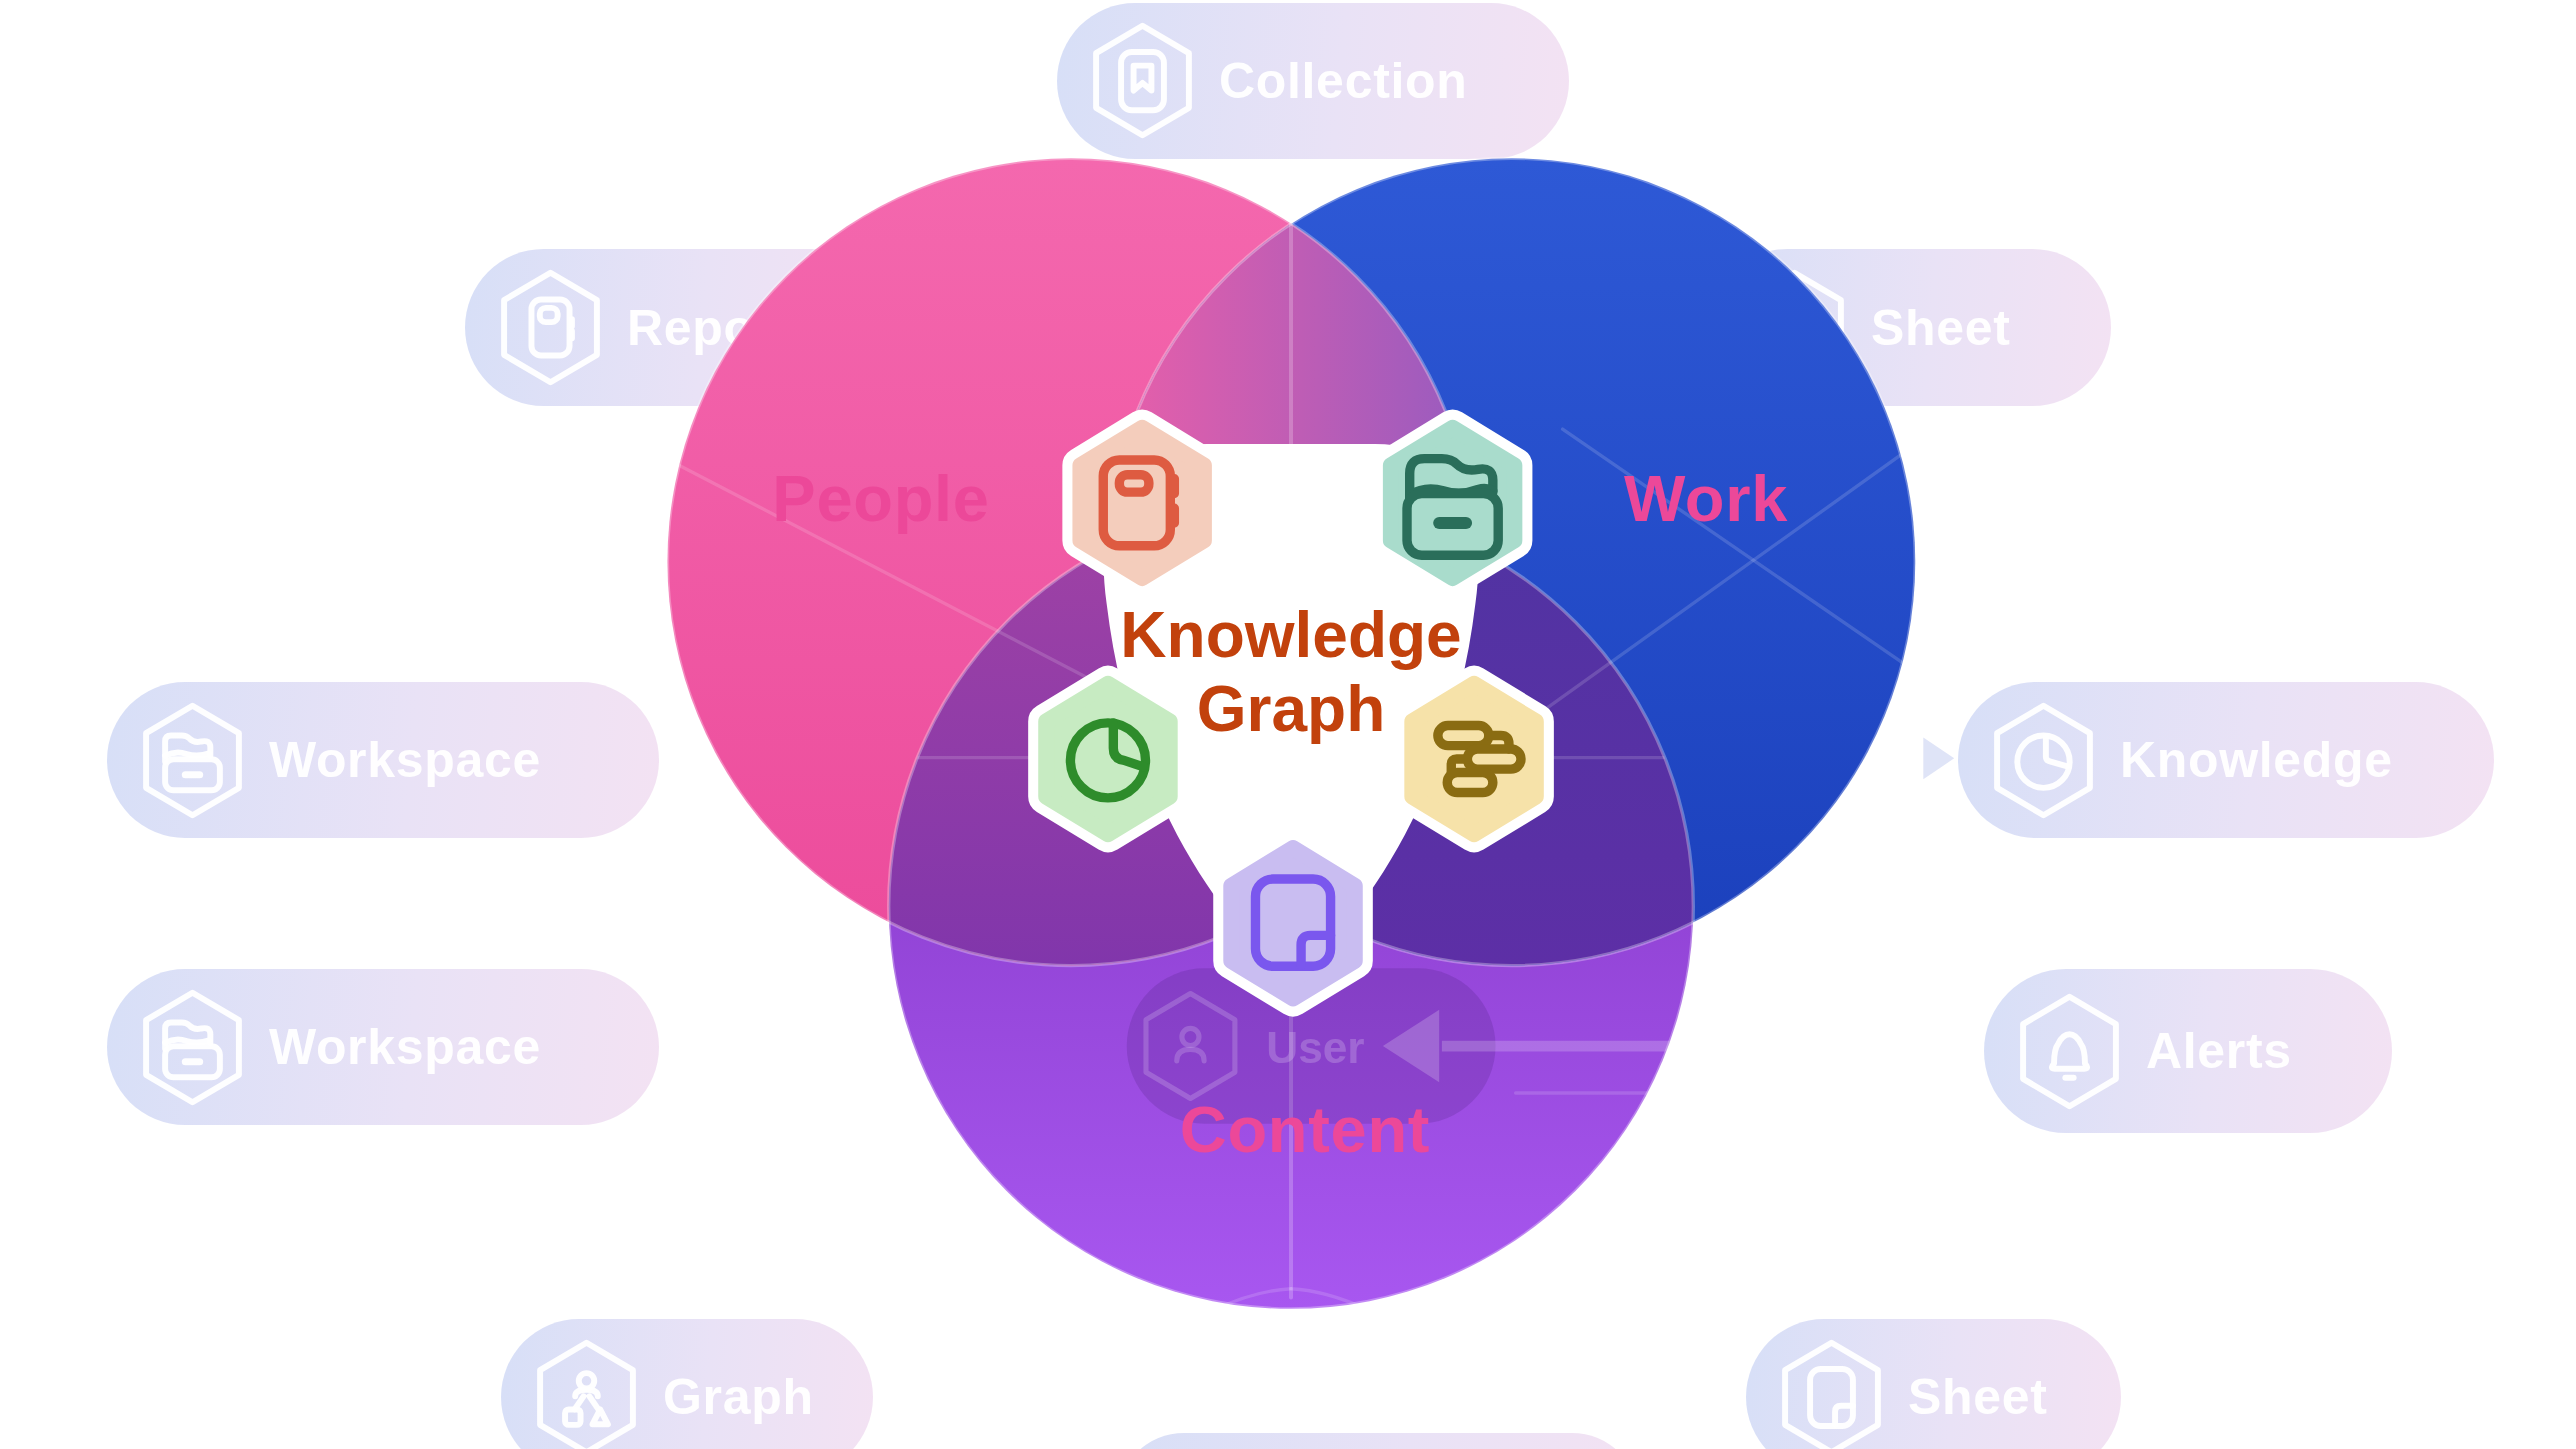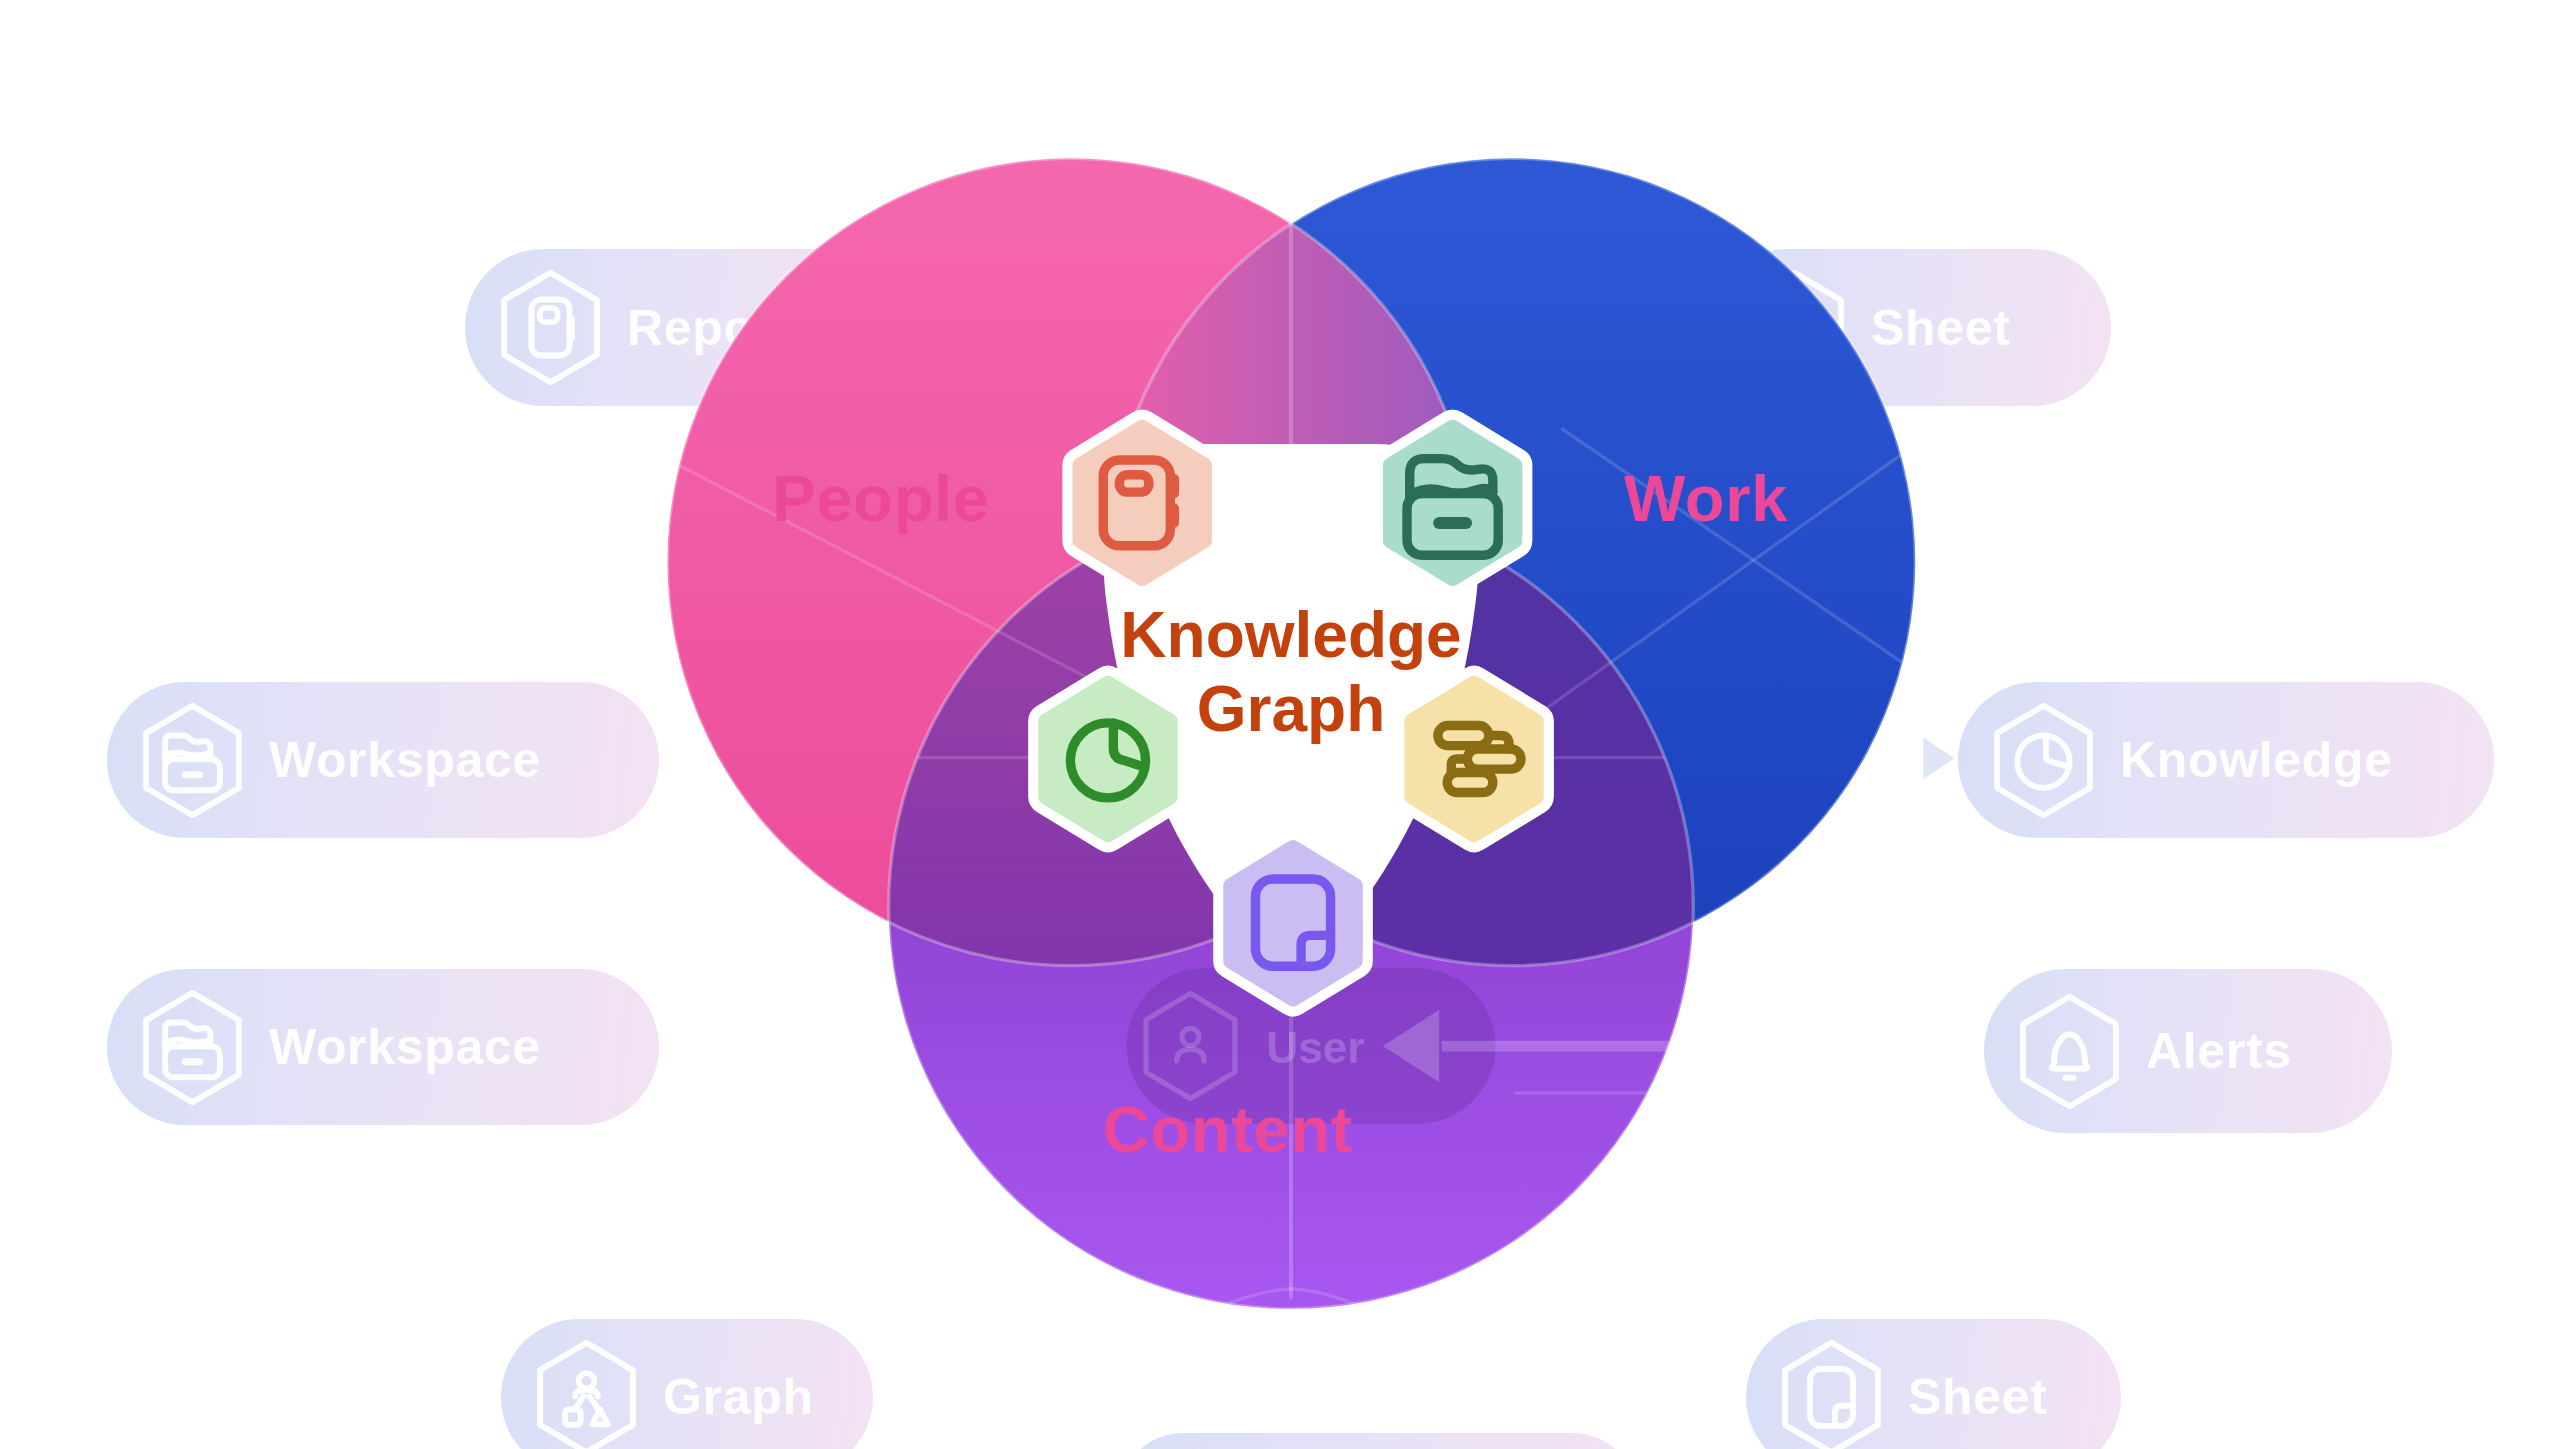--- a/index.html
+++ b/index.html
@@ -43,20 +43,28 @@
   #kg-title{
     position:absolute;left:1291px;top:598px;width:483px;transform:translateX(-50%);
     text-align:center;color:#c2410c;font-size:64px;font-weight:700;line-height:1.16;
   }
 </style>
 </head>
 <body>
 
 <div id="stage">
 
+  <div class="pill" style="left:1057px;top:2.7px;width:486px;height:156px;">
+    <svg class="pic" viewBox="-100 -100 200 200">
+      <path d="M 0,-92 L 78,-46 L 78,46 L 0,92 L -78,46 L -78,-46 Z"></path>
+      <rect x="-36" y="-48" width="72" height="98" rx="18"></rect>
+      <path d="M -15,-25 H 15 V 17 L 0,4 L -15,17 Z"></path>
+    </svg>
+    <span class="plabel">Collection</span>
+  </div>
 
   <div class="pill" style="left:465px;top:249px;width:406px;height:157px;">
     <svg class="pic" viewBox="-100 -100 200 200">
       <path d="M 0,-92 L 78,-46 L 78,46 L 0,92 L -78,46 L -78,-46 Z"></path>
       <rect x="-32" y="-47" width="64" height="94" rx="16"></rect>
       <rect x="-18" y="-33" width="30" height="24" rx="10"></rect>
       <path d="M 36,-14 v 12 M 36,6 v 12"></path>
     </svg>
     <span class="plabel">Report</span>
   </div>
@@ -275,18 +283,18 @@
       <path class="hexf" d="M 0,-112 L 92,-56 L 92,56 L 0,112 L -92,56 L -92,-56 Z" fill="#C9BDF1" stroke="#C9BDF1"></path>
       <g class="ic" stroke="#7A57EE">
         <rect x="-56" y="-66" width="112" height="130" rx="26"></rect>
         <path d="M 56,18 H 26 Q 12,18 12,32 V 62"></path>
       </g>
     </g>
   </svg>
 
   <div class="circle-label" style="left:881px;top:498px;">People</div>
   <div class="circle-label" style="left:1706px;top:498px;">Work</div>
-  <div class="circle-label" style="left:1228px;top:1129px;">Content</div>
+  <div class="circle-label" style="left:1305px;top:1129px;">Content</div>
 
   <div id="kg-title">Knowledge Graph</div>
 
 </div>
 
 
 </body></html>

